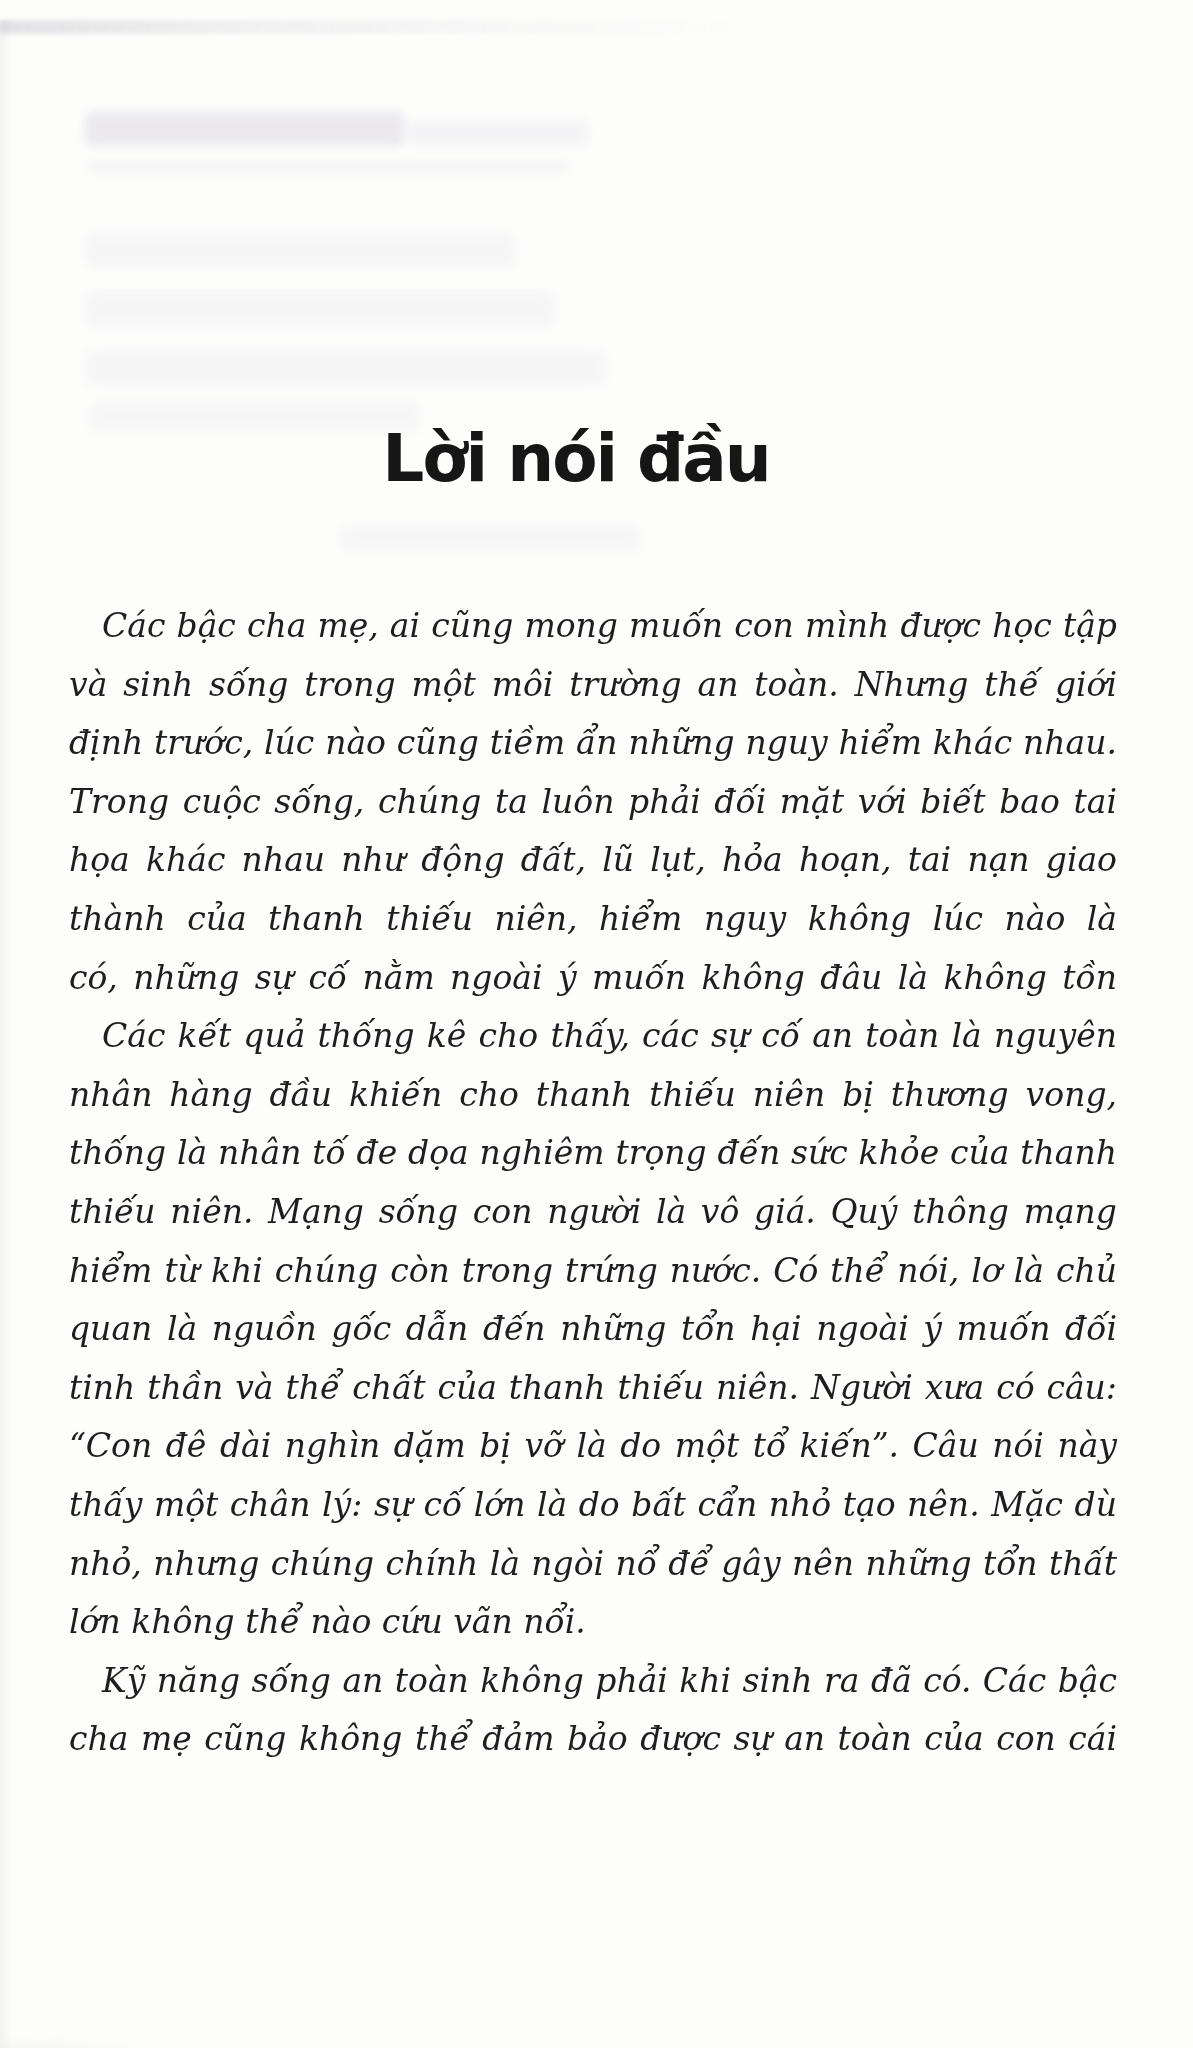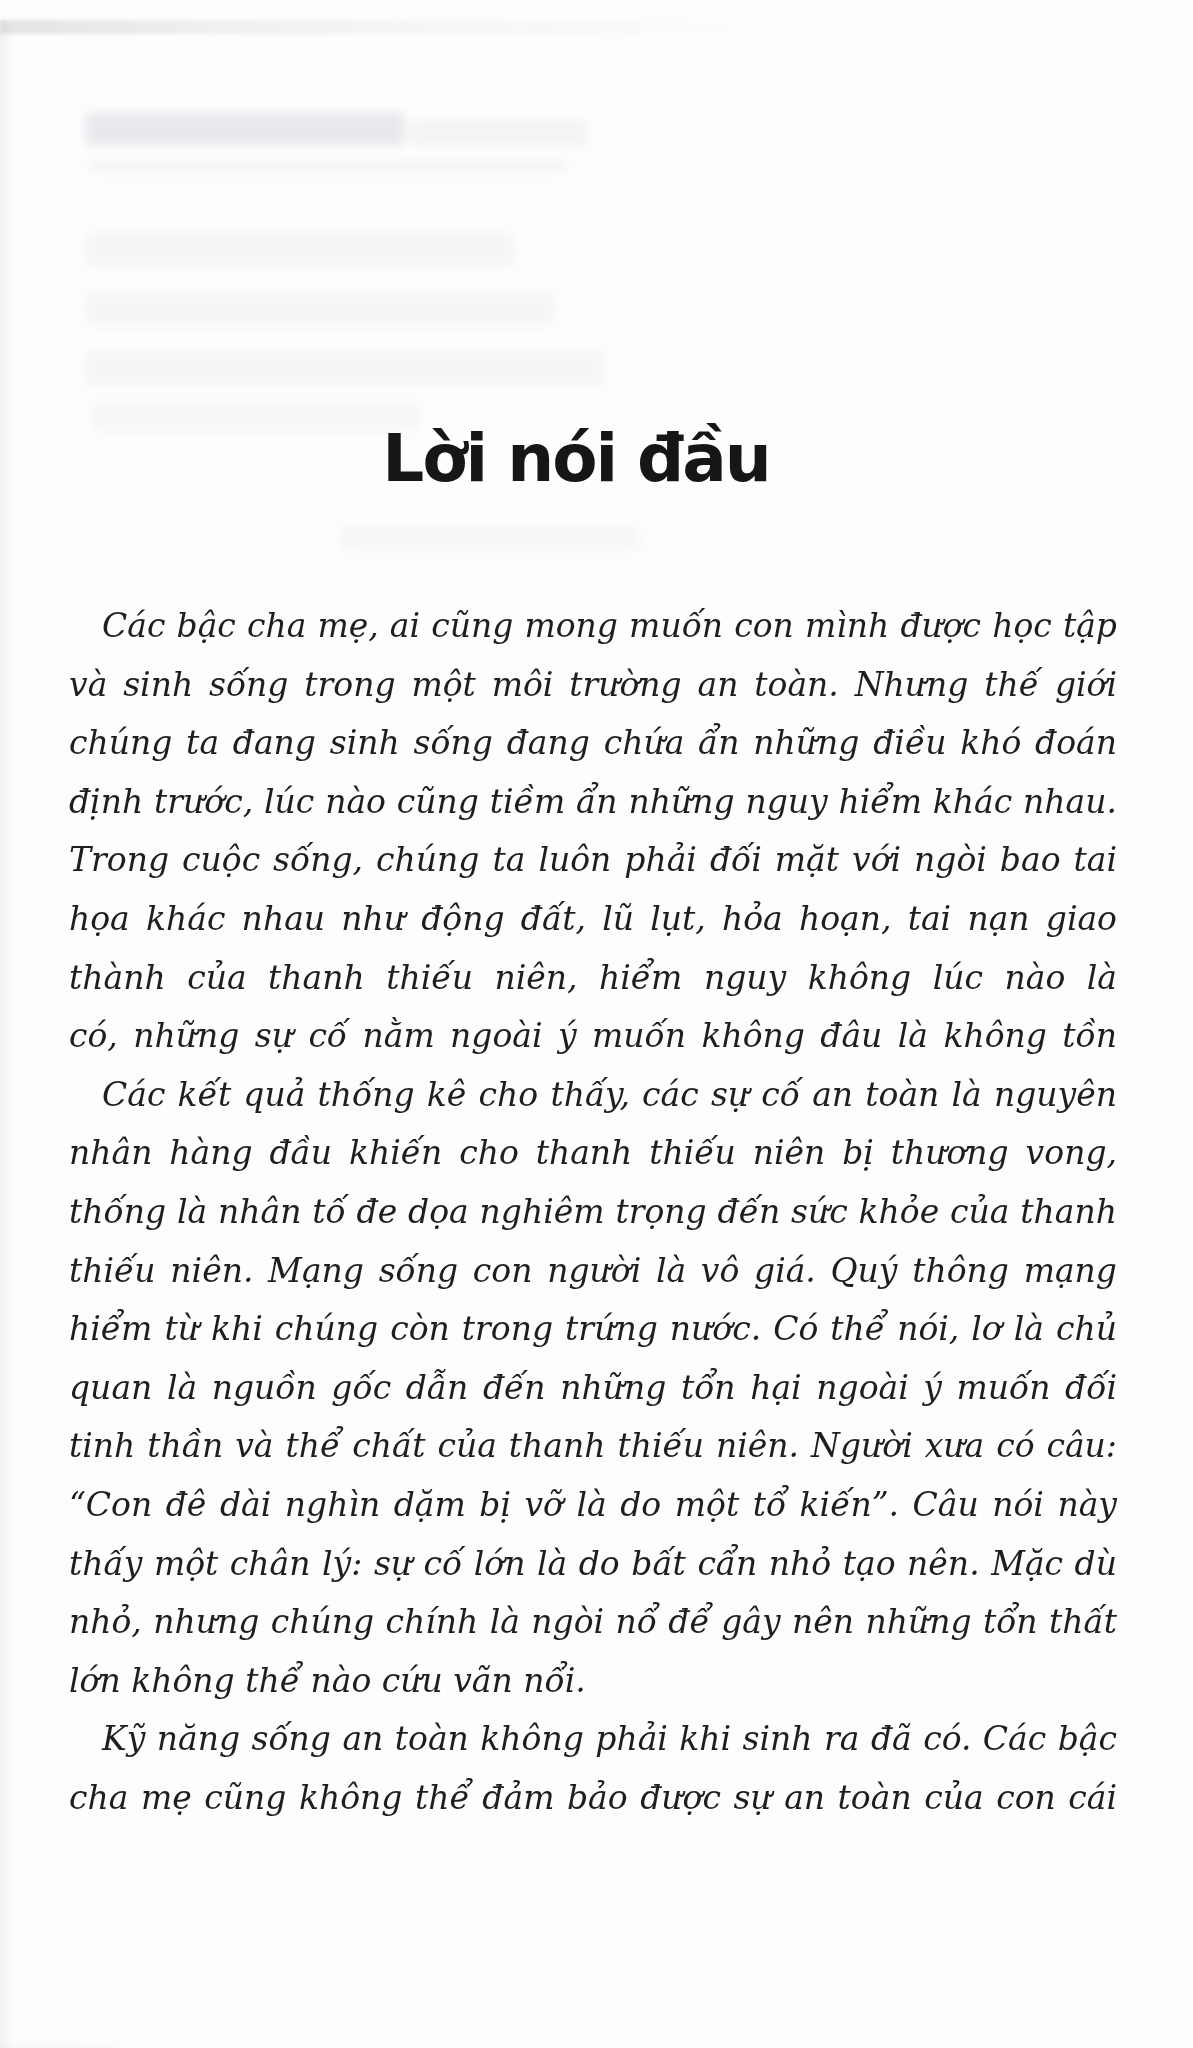--- a/index.html
+++ b/index.html
@@ -91,23 +91,22 @@
   <div class="bleed" style="left:85px;  top:272px; width:470px; height:34px; opacity:0.09;"></div>
   <div class="bleed" style="left:85px;  top:330px; width:520px; height:36px; opacity:0.09;"></div>
   <div class="bleed" style="left:90px;  top:382px; width:330px; height:30px; opacity:0.08;"></div>
   <div class="bleed" style="left:340px; top:505px; width:300px; height:26px; opacity:0.08;"></div>
 
   <div class="title">Lời nói đầu</div>
 
   <div class="body-text">
     <div class="line indent">Các bậc cha mẹ, ai cũng mong muốn con mình được học tập</div>
     <div class="line">và sinh sống trong một môi trường an toàn. Nhưng thế giới mà</div>
-    <div class="line">chúng ta đang sinh sống đang chứa ẩn những điều khó đoán</div>
     <div class="line">định trước, lúc nào cũng tiềm ẩn những nguy hiểm khác nhau.</div>
-    <div class="line">Trong cuộc sống, chúng ta luôn phải đối mặt với ngòi bao tai</div>
+    <div class="line">Trong cuộc sống, chúng ta luôn phải đối mặt với biết bao tai</div>
     <div class="line">họa khác nhau như động đất, lũ lụt, hỏa hoạn, tai nạn giao</div>
     <div class="line">thành của thanh thiếu niên, hiểm nguy không lúc nào là không</div>
     <div class="line">có, những sự cố nằm ngoài ý muốn không đâu là không tồn tại.</div>
     <div class="line indent">Các kết quả thống kê cho thấy, các sự cố an toàn là nguyên</div>
     <div class="line">nhân hàng đầu khiến cho thanh thiếu niên bị thương vong,</div>
     <div class="line">thống là nhân tố đe dọa nghiêm trọng đến sức khỏe của thanh</div>
     <div class="line">thiếu niên. Mạng sống con người là vô giá. Quý thông mạng</div>
     <div class="line">hiểm từ khi chúng còn trong trứng nước. Có thể nói, lơ là chủ</div>
     <div class="line">quan là nguồn gốc dẫn đến những tổn hại ngoài ý muốn đối với</div>
     <div class="line">tinh thần và thể chất của thanh thiếu niên. Người xưa có câu:</div>

